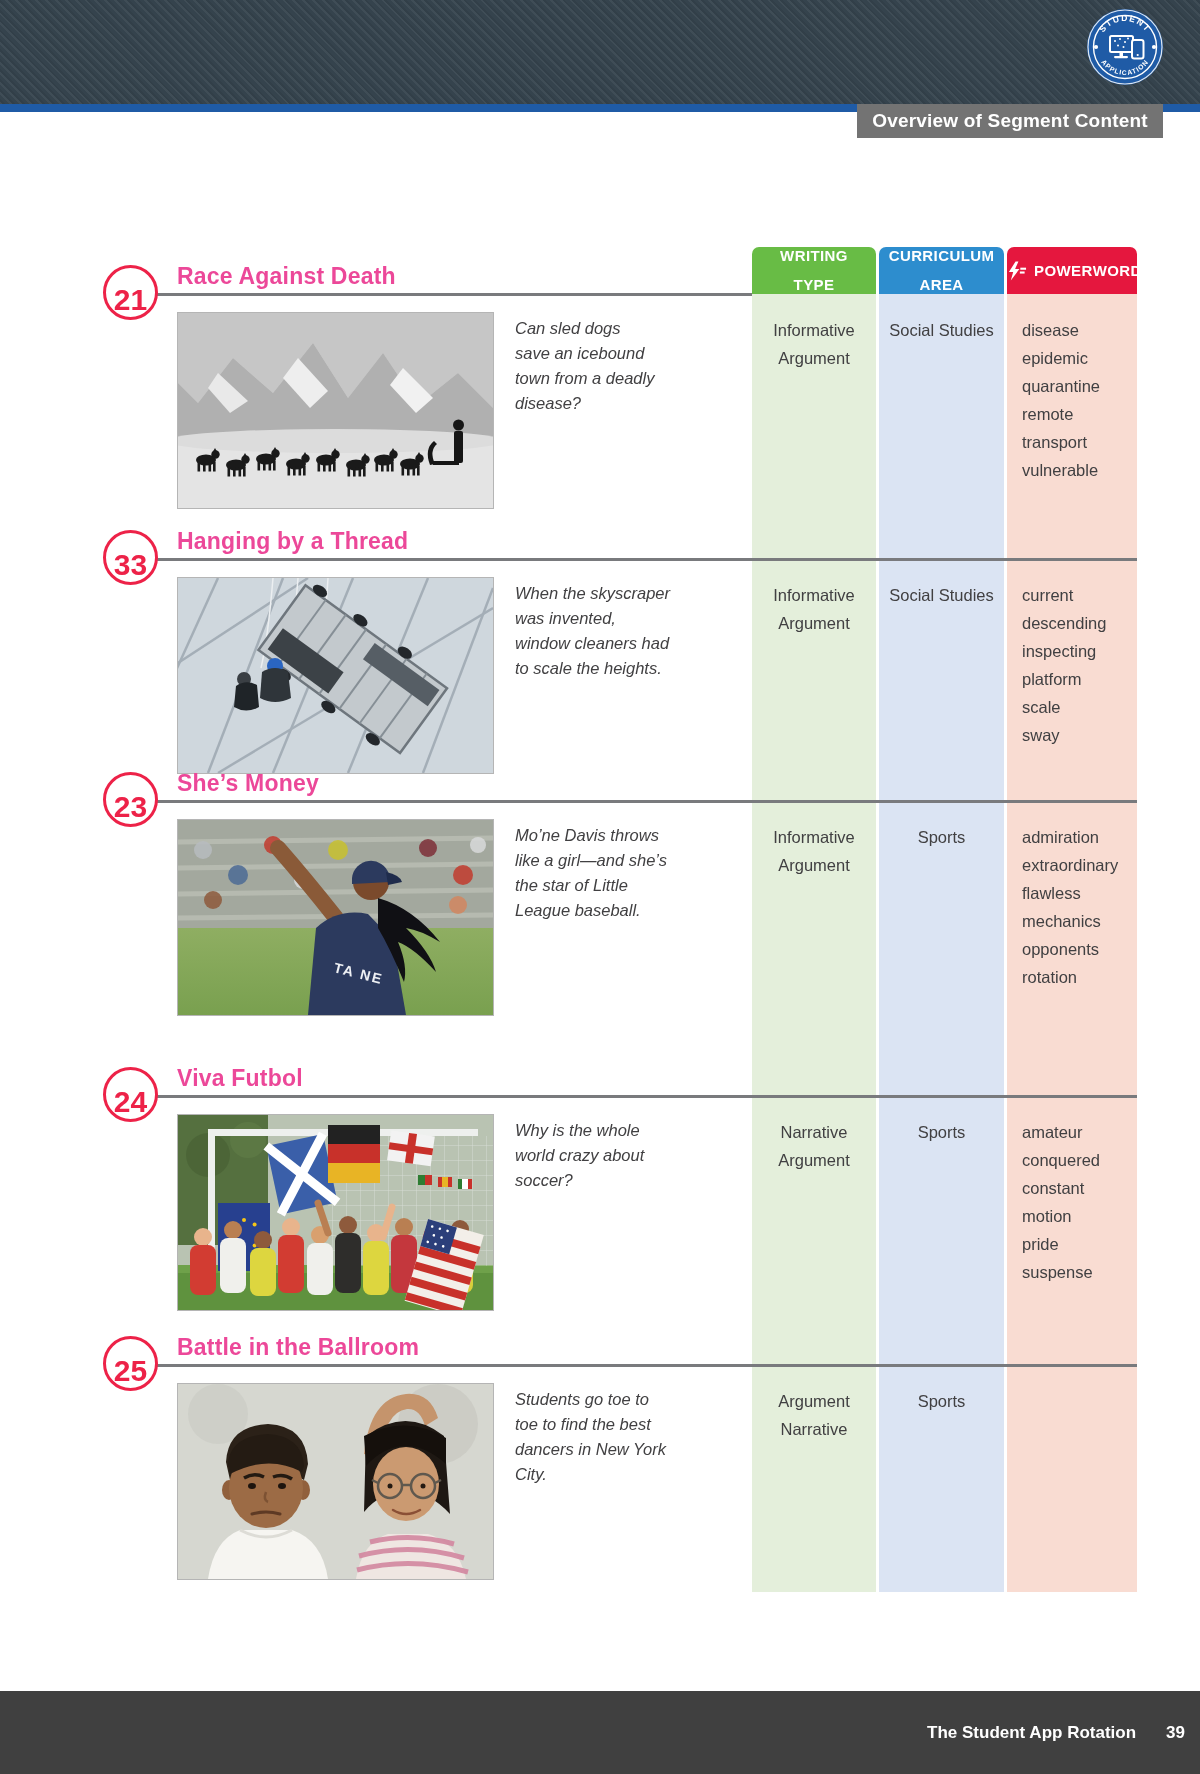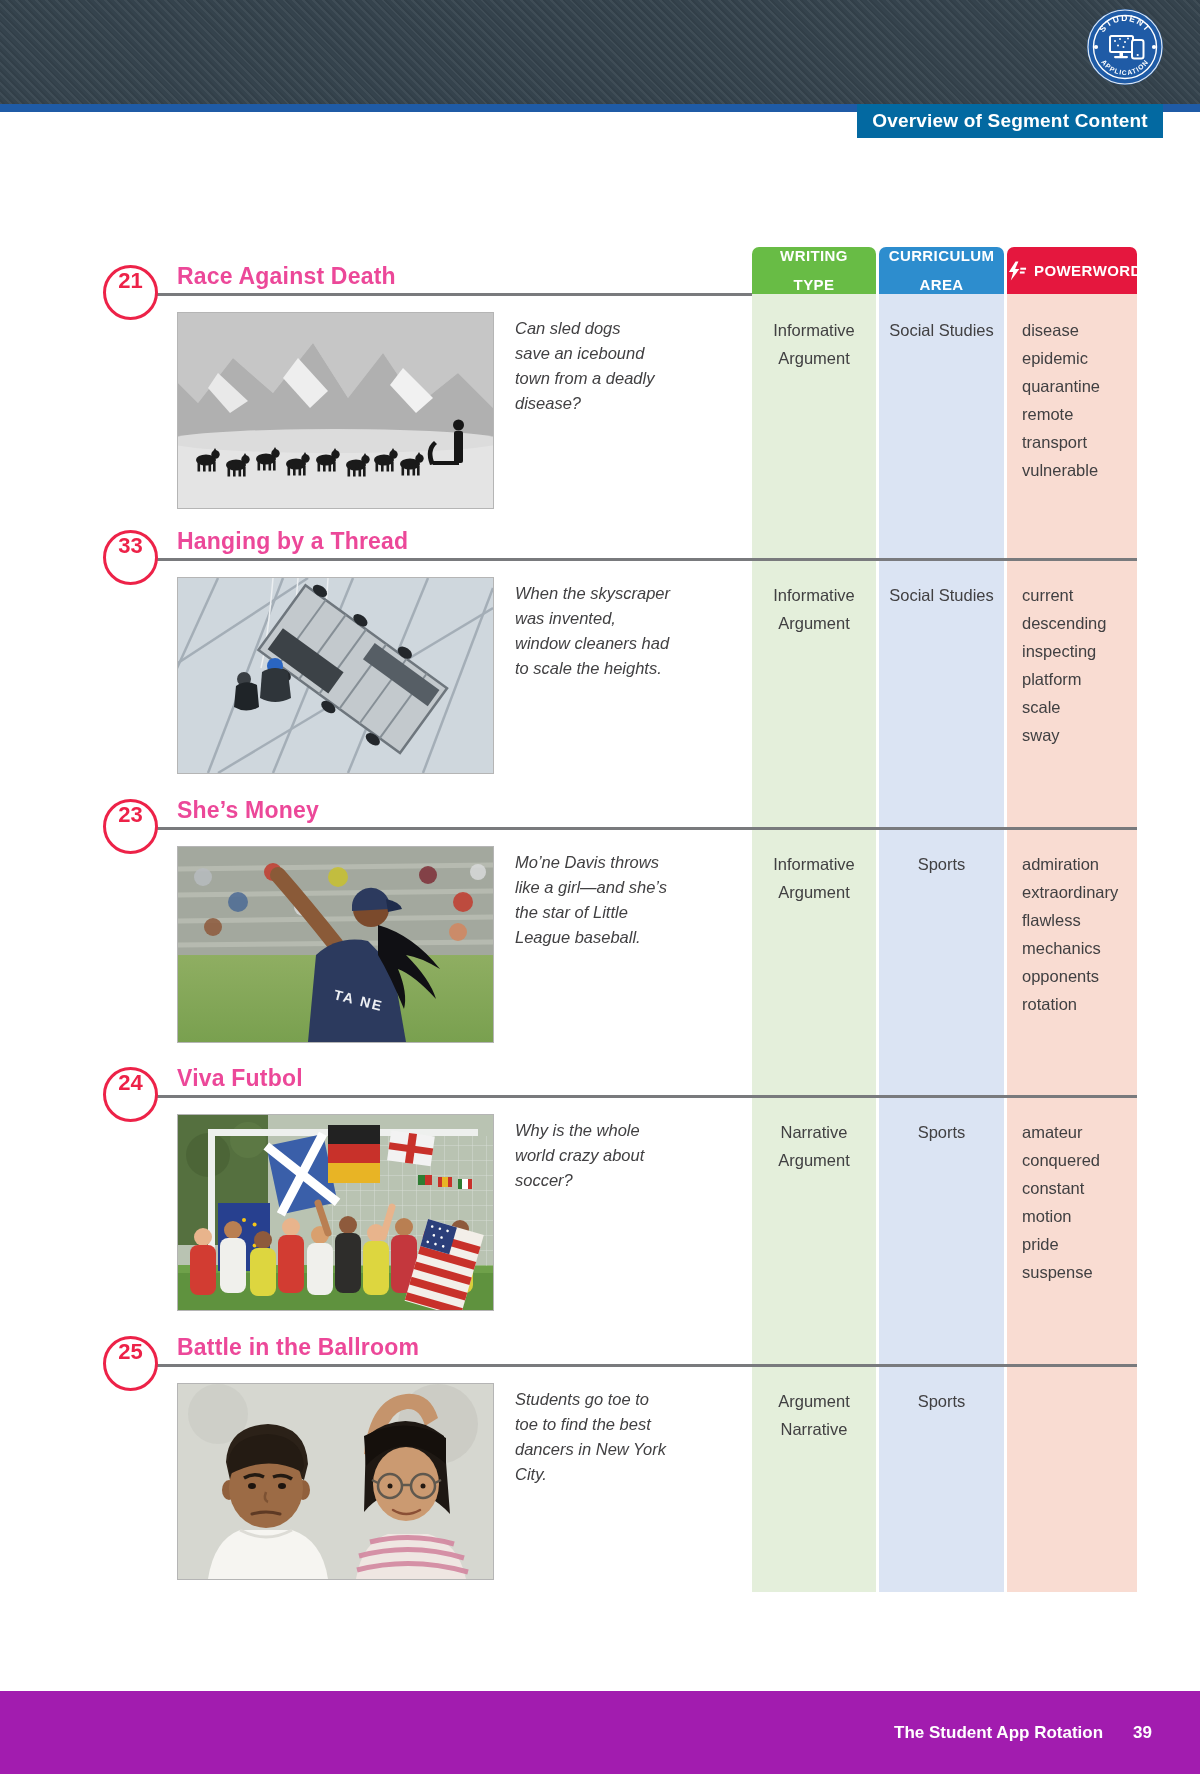--- a/index.html
+++ b/index.html
@@ -4,21 +4,21 @@
 <style>
   html,body{margin:0;padding:0;background:#ffffff;}
   #page{position:relative;width:1200px;height:1774px;margin:0 auto;overflow:hidden;
         background:#ffffff;font-family:"Liberation Sans","DejaVu Sans",sans-serif;color:#414042;}
 
   
   .topbar{position:absolute;left:0;top:0;width:1200px;height:104px;background:#35434d;
           background-image:repeating-linear-gradient(45deg,rgba(255,255,255,0.05) 0 2px,rgba(0,0,0,0.06) 2px 4px,transparent 4px 7px);}
   .badge{position:absolute;left:1085px;top:7px;}
   .bluestripe{position:absolute;left:0;top:104px;width:1200px;height:8px;background:#1f5ba6;}
-  .tagline{position:absolute;left:857px;top:104px;width:306px;height:34px;background:#0369a1;
+  .tagline{position:absolute;left:857px;top:104px;width:306px;height:34px;background:#737373;
            color:#fff;font-weight:bold;font-size:19px;letter-spacing:.2px;
            display:flex;align-items:center;justify-content:center;}
 
   
   .col-body{position:absolute;top:294px;height:1298px;z-index:1;}
   .col-body.green{left:752px;width:124px;background:#e4efdb;}
   .col-body.blue {left:879px;width:125px;background:#dbe4f3;}
   .col-body.pink {left:1007px;width:130px;background:#f9dcd2;}
 
   .col-head{position:absolute;top:247px;height:47px;border-radius:7px 7px 0 0;color:#fff;
@@ -29,35 +29,35 @@
   .col-head.red  {left:1007px;width:130px;background:#e5173e;flex-direction:row;gap:7px;}
   .col-head.red .hlines{display:flex;flex-direction:row;align-items:flex-start;}
   .bolt{display:flex;align-items:center;}
 
   
   .seg{position:absolute;left:0;width:1200px;height:262px;z-index:2;}
   .rule{position:absolute;left:140px;top:40px;width:997px;height:3px;background:#797a7d;}
   .rule.short{width:612px;}
   .numcircle{position:absolute;left:103px;top:12px;width:55px;height:55px;box-sizing:border-box;
              border:3px solid #ed2248;border-radius:50%;background:#fff;color:#ed2248;
-             font-weight:bold;font-size:22px;display:flex;align-items:flex-start;justify-content:center;z-index:2;}
+             font-weight:bold;font-size:30px;display:flex;align-items:flex-end;justify-content:center;z-index:2;}
   .title{position:absolute;left:177px;top:10px;margin:0;font-size:23px;font-weight:bold;
          color:#ec4899;letter-spacing:.2px;white-space:nowrap;}
   .photo{position:absolute;left:177px;top:59px;width:315px;height:195px;margin:0;
          border:1px solid #b5b5b5;background:#ddd;overflow:hidden;}
   .photo svg{display:block;}
   .desc{position:absolute;left:515px;top:63px;font-size:16.5px;line-height:25px;white-space:nowrap;font-style:italic;}
   .cell{position:absolute;top:63px;font-size:16.5px;line-height:28px;}
   .cell.wt{left:752px;width:124px;text-align:center;}
   .cell.ca{left:879px;width:125px;text-align:center;}
   .cell.pw{left:1022px;text-align:left;white-space:nowrap;}
 
   
-  .pagefooter{position:absolute;left:0;top:1691px;width:1200px;height:83px;background:#a21caf;
-              color:#fff;font-weight:bold;font-size:17px;box-sizing:border-box;padding-right:48px;
+  .pagefooter{position:absolute;left:0;top:1691px;width:1200px;height:83px;background:#404040;
+              color:#fff;font-weight:bold;font-size:17px;box-sizing:border-box;padding-right:15px;
               display:flex;align-items:center;justify-content:flex-end;gap:30px;}
 </style>
 </head>
 <body>
 
 <div id="page">
 
   <header class="topbar">
     <svg class="badge" width="80" height="80" viewBox="0 0 80 80">
       <circle cx="40" cy="40" r="38" fill="#1f5ba6"></circle>
@@ -257,21 +257,21 @@
     <div class="cell pw">
       <div>current</div>
       <div>descending</div>
       <div>inspecting</div>
       <div>platform</div>
       <div>scale</div>
       <div>sway</div>
     </div>
   </section>
 
-  <section class="seg" style="top:787px">
+  <section class="seg" style="top:760px">
     <div class="rule"></div>
     <div class="numcircle">
       <span>23</span>
     </div>
     <h2 class="title">She’s Money</h2>
     <figure class="photo">
       <svg viewBox="0 0 315 195" width="315" height="195">
         <defs>
           <linearGradient id="fld23" x1="0" y1="0" x2="0" y2="1">
             <stop offset="0" stop-color="#8fae62"></stop>

